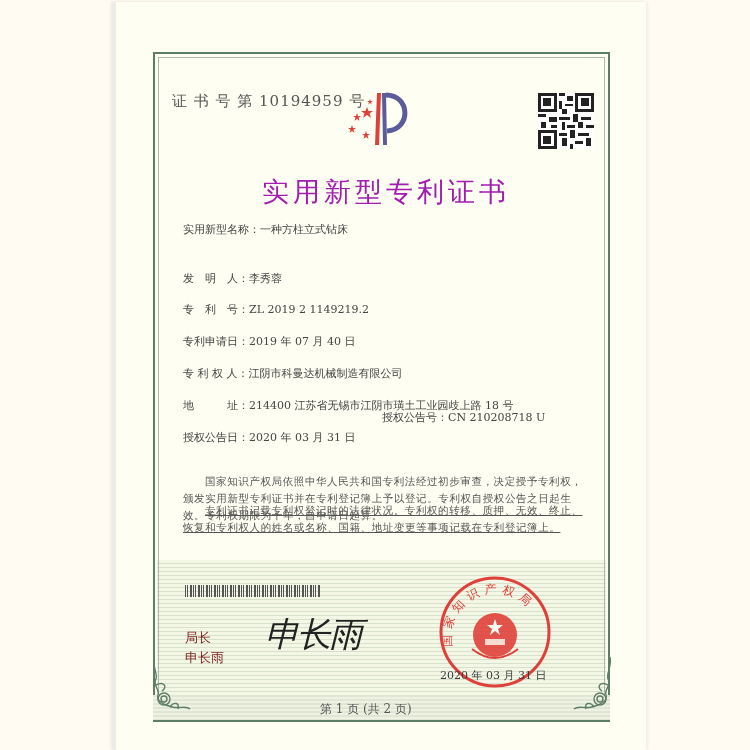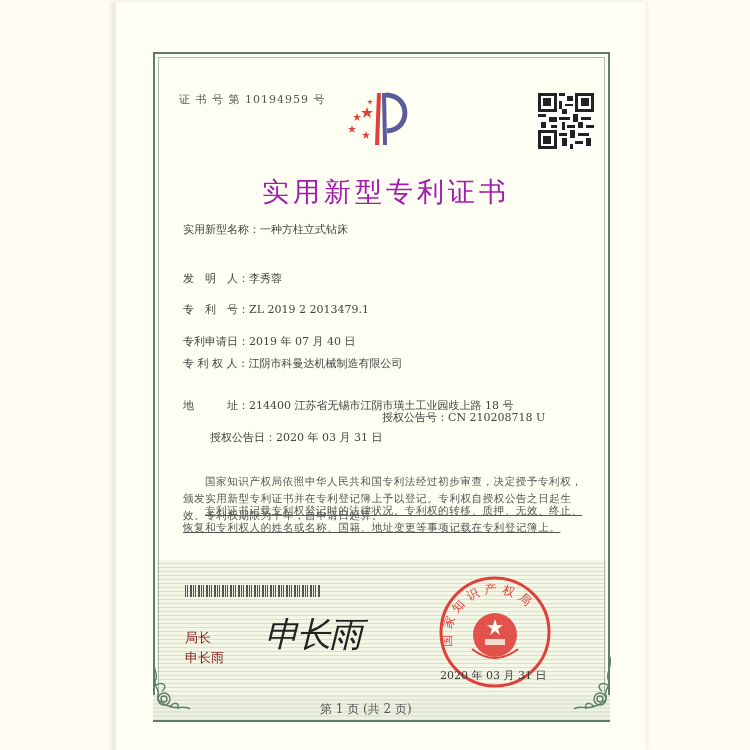--- a/index.html
+++ b/index.html
@@ -9,21 +9,21 @@
          box-shadow:-2px 0 3px rgba(0,0,0,0.08),2px 0 3px rgba(0,0,0,0.05);border-left:3px solid #ececea;}
   .frame{position:absolute;left:153px;top:52px;width:457px;height:650px;border:2px solid #5e7d66;box-sizing:border-box;}
   .frame:after{content:"";position:absolute;left:3px;top:3px;right:3px;bottom:3px;border:1px solid #a9bca9;}
   .guilloche{position:absolute;left:157px;top:560px;width:449px;height:140px;
      background:repeating-linear-gradient(180deg,rgba(200,215,190,0) 0px,rgba(200,215,190,0) 3px,rgba(190,208,180,0.55) 3px,rgba(190,208,180,0.55) 4px);
      background-color:#f5f7e6;}
   .bottom-band{position:absolute;left:153px;top:695px;width:457px;height:25px;
      background:repeating-linear-gradient(180deg,#dfe6d2 0 2px,#eef1e3 2px 4px);border-bottom:2px solid #5e7d66;}
   .ornament{position:absolute;width:42px;height:58px;}
   .abs{position:absolute;white-space:nowrap;}
-  .cert-no{left:179px;top:92px;font-size:11px;letter-spacing:1px;color:#555;}
+  .cert-no{left:172px;top:92px;font-size:15px;letter-spacing:1px;color:#555;}
   .logo{left:340px;top:85px;width:80px;height:65px;}
   .qr{left:538px;top:93px;width:56px;height:56px;}
   .title{left:262px;top:174px;font-size:27px;letter-spacing:4px;color:#a21caf;font-family:"DejaVu Sans","Liberation Sans",sans-serif;}
   .row{left:183px;font-size:11px;color:#444;}
   .row .lbl{display:inline-block;}
   .para{left:183px;width:405px;font-size:10.5px;line-height:17px;color:#555;white-space:normal;letter-spacing:0.6px;}
   .barcode{left:185px;top:585px;width:135px;height:12px;
      background:repeating-linear-gradient(90deg,#555 0 1px,transparent 1px 2px,#555 2px 3px,transparent 3px 5px,#555 5px 7px,transparent 7px 8px);}
   .sig-title{left:185px;top:628px;font-size:13px;font-family:"DejaVu Sans","Liberation Sans",sans-serif;color:#7f1d1d;line-height:20px;}
   .signature{left:265px;top:612px;font-size:34px;font-family:"DejaVu Serif",serif;color:#222;font-style:italic;letter-spacing:-2px;}
@@ -108,32 +108,32 @@
 
 <div class="abs title">实用新型专利证书</div>
 
 <div class="abs row" style="top:222px;">
   <span class="lbl">实用新型名称：</span><span>一种方柱立式钻床</span>
 </div>
 <div class="abs row" style="top:271px;">
   <span class="lbl">发　明　人：</span><span>李秀蓉</span>
 </div>
 <div class="abs row" style="top:302px;">
-  <span class="lbl">专　利　号：</span><span>ZL 2019 2 2013479.1</span>
+  <span class="lbl">专　利　号：</span><span>ZL 2019 2 1149219.2</span>
 </div>
 <div class="abs row" style="top:334px;">
   <span class="lbl">专利申请日：</span><span>2019 年 07 月 40 日</span>
 </div>
-<div class="abs row" style="top:356px;text-align:right;">
+<div class="abs row" style="top:366px;text-align:right;">
   <span class="lbl">专 利 权 人：</span><span>江阴市科曼达机械制造有限公司</span>
 </div>
 <div class="abs row" style="top:398px;">
   <span class="lbl">地　　　址：</span><span>214400 江苏省无锡市江阴市璜土工业园歧上路 18 号</span>
 </div>
-<div class="abs row" style="top:430px;margin-left:27px;">
+<div class="abs row" style="top:430px;">
   <span class="lbl">授权公告日：</span><span>2020 年 03 月 31 日</span>
 </div>
 <div class="abs row" style="top:410px;left:382px;">
   <span class="lbl">授权公告号：</span><span>CN 210208718 U</span>
 </div>
 
 <div class="abs para" style="top:473px;text-indent:22px;">国家知识产权局依照中华人民共和国专利法经过初步审查，决定授予专利权，颁发实用新型专利证书并在专利登记簿上予以登记。专利权自授权公告之日起生效。专利权期限为十年，自申请日起算。</div>
 <div class="abs para" style="top:502px;text-indent:22px;text-decoration:underline;">专利证书记载专利权登记时的法律状况。专利权的转移、质押、无效、终止、恢复和专利权人的姓名或名称、国籍、地址变更等事项记载在专利登记簿上。</div>
 
 <div class="abs barcode"></div>

